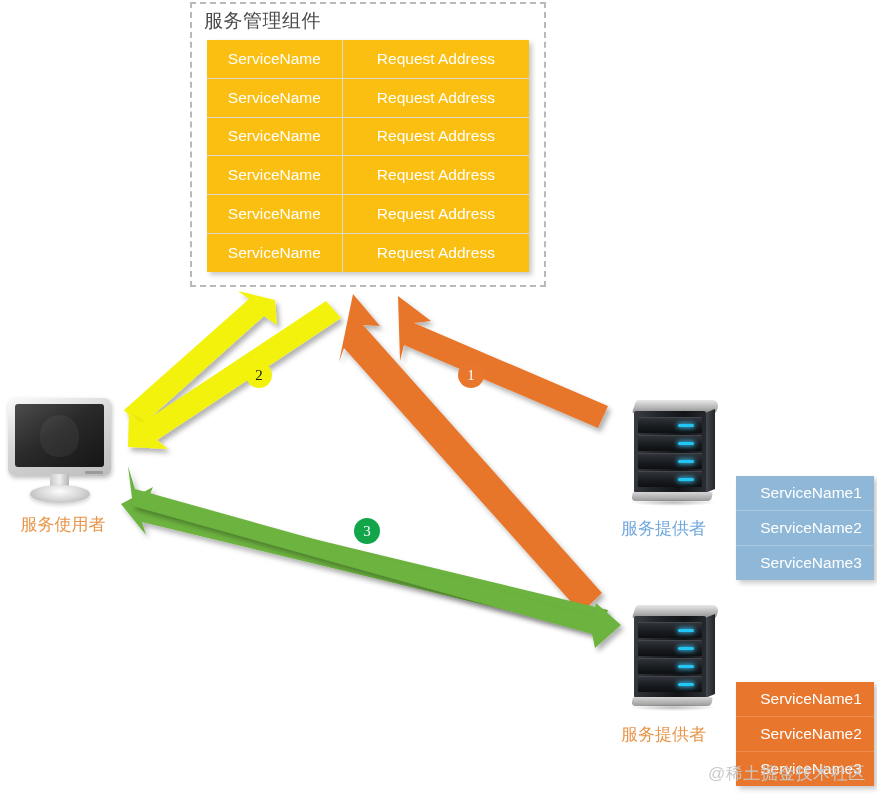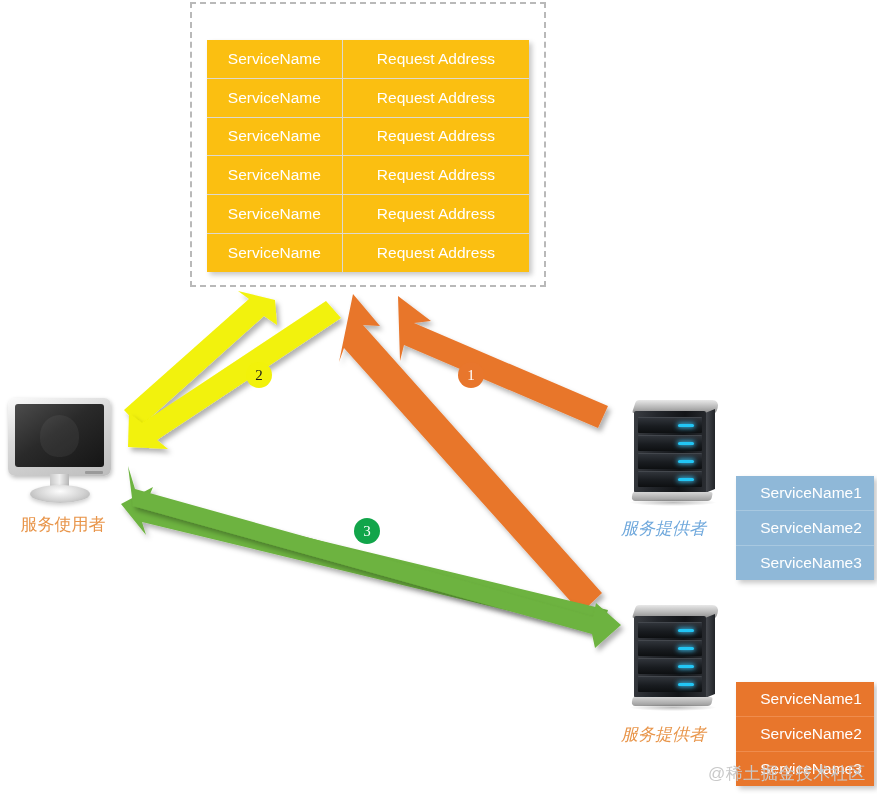--- a/index.html
+++ b/index.html
@@ -233,21 +233,20 @@
     left: 4px; top: 99px;
     width: 86px; height: 7px;
     border-radius: 50%;
     background: radial-gradient(ellipse at 50% 50%, rgba(0,0,0,0.26), rgba(0,0,0,0) 72%);
   }
 
   .provider-label {
     position: absolute;
     font-size: 17px;
     white-space: nowrap;
-    font-style: italic;
   }
 
   
   .svc-panel {
     position: absolute;
     width: 138px;
     box-shadow: 3px 3px 5px rgba(0,0,0,0.22);
   }
   .svc-panel div {
     height: 34px;
@@ -274,20 +273,21 @@
     white-space: nowrap;
     letter-spacing: 0.5px;
   }
 </style>
 </head>
 <body>
 
 <div id="canvas">
 
   <div class="registry-box"></div>
+  <div class="registry-title">服务管理组件</div>
 
   <table class="registry-table">
     <tbody id="registry-rows">
         <tr>
           <td class="col-name">ServiceName</td>
           <td class="col-addr">Request Address</td>
         </tr>
         <tr>
           <td class="col-name">ServiceName</td>
           <td class="col-addr">Request Address</td>

